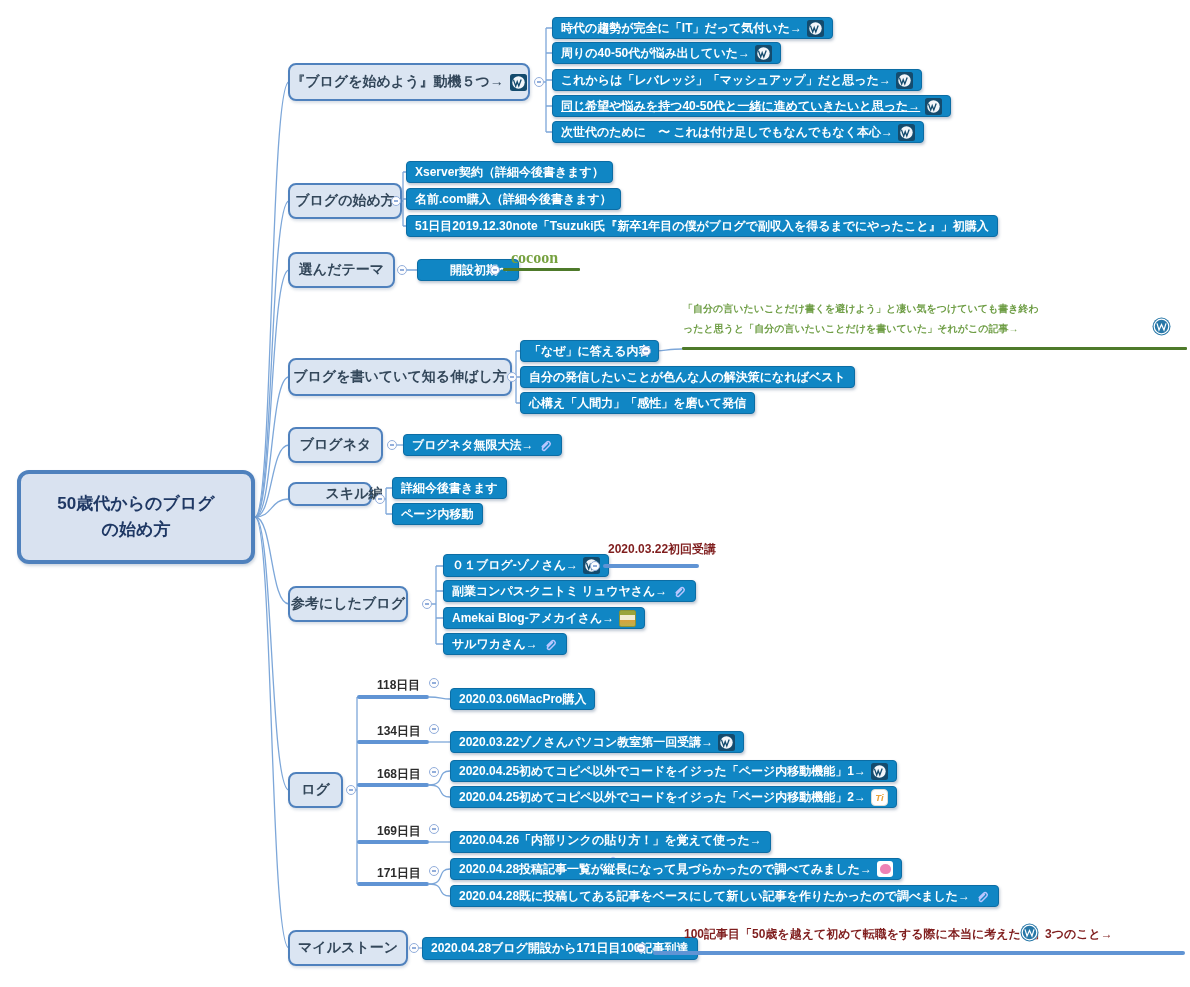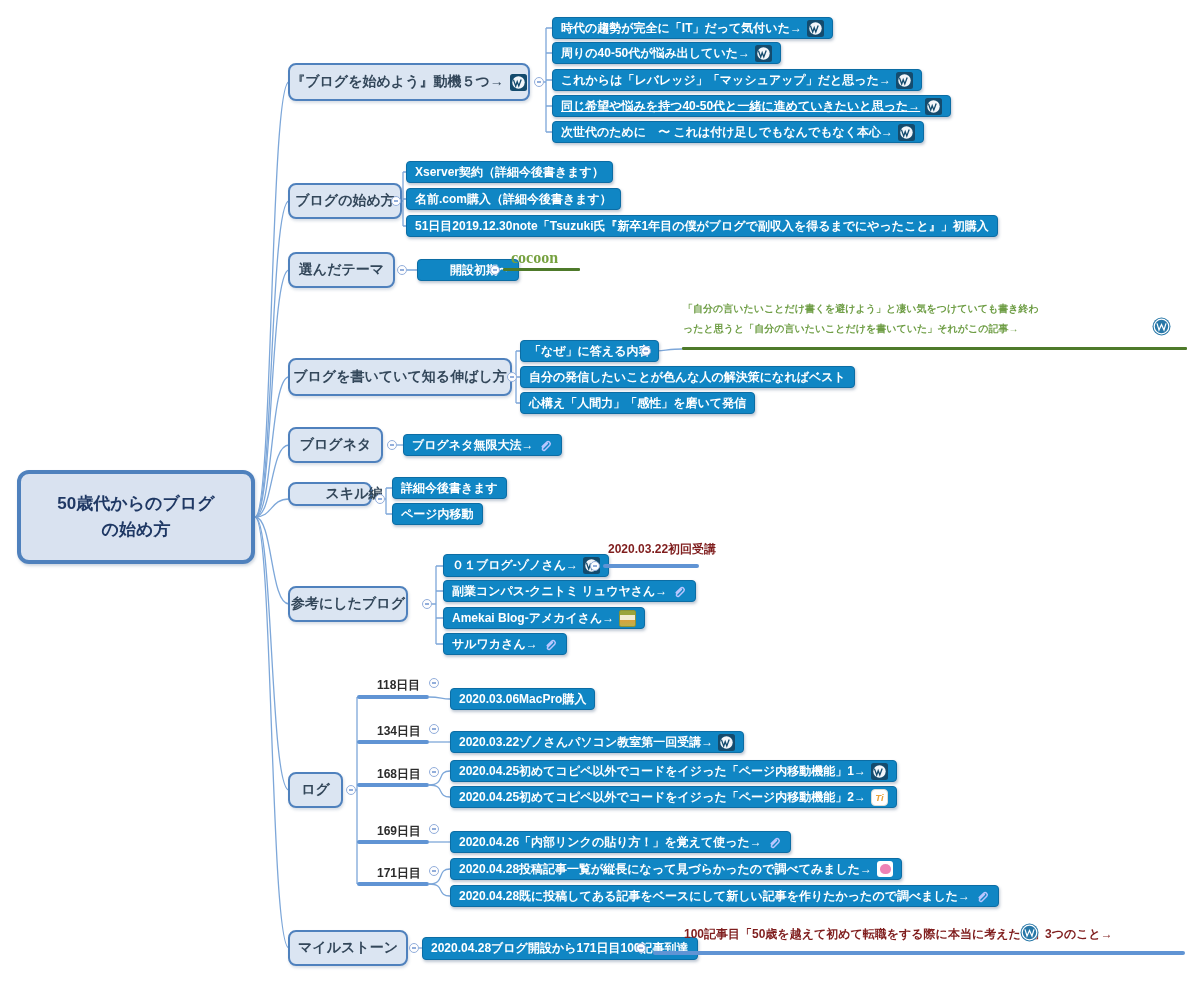--- a/index.html
+++ b/index.html
@@ -290,21 +290,21 @@
         </svg>
       </span>
   </div>
   <div class="n" style="left:450px;top:786px;">
     <span>2020.04.25初めてコピペ以外でコードをイジった「ページ内移動機能」2→</span>
     <span class="ico ti">Ti</span>
   </div>
 
   <div class="day" style="left:377px;top:823px;">169日目</div>
   <div class="ul" style="left:357px;top:840px;width:72px;"></div>
-  <div class="n" style="left:450px;top:831px;">
+  <div class="n" style="left:450px;top:831px;flex-direction:column;">
     <span>2020.04.26「内部リンクの貼り方！」を覚えて使った→</span>
     <span class="ico">
         <svg width="15" height="15" viewBox="0 0 15 15">
           <path d="M4.2 8.6 L8.6 4.2 a2.2 2.2 0 0 1 3.1 3.1 L6.8 12.2 a1.5 1.5 0 0 1 -2.1 -2.1 L9.4 5.4" fill="none" stroke="#b9c6ff" stroke-width="1.5" stroke-linecap="round"></path>
         </svg>
       </span>
   </div>
 
   <div class="day" style="left:377px;top:865px;">171日目</div>
   <div class="ul" style="left:357px;top:882px;width:72px;"></div>

